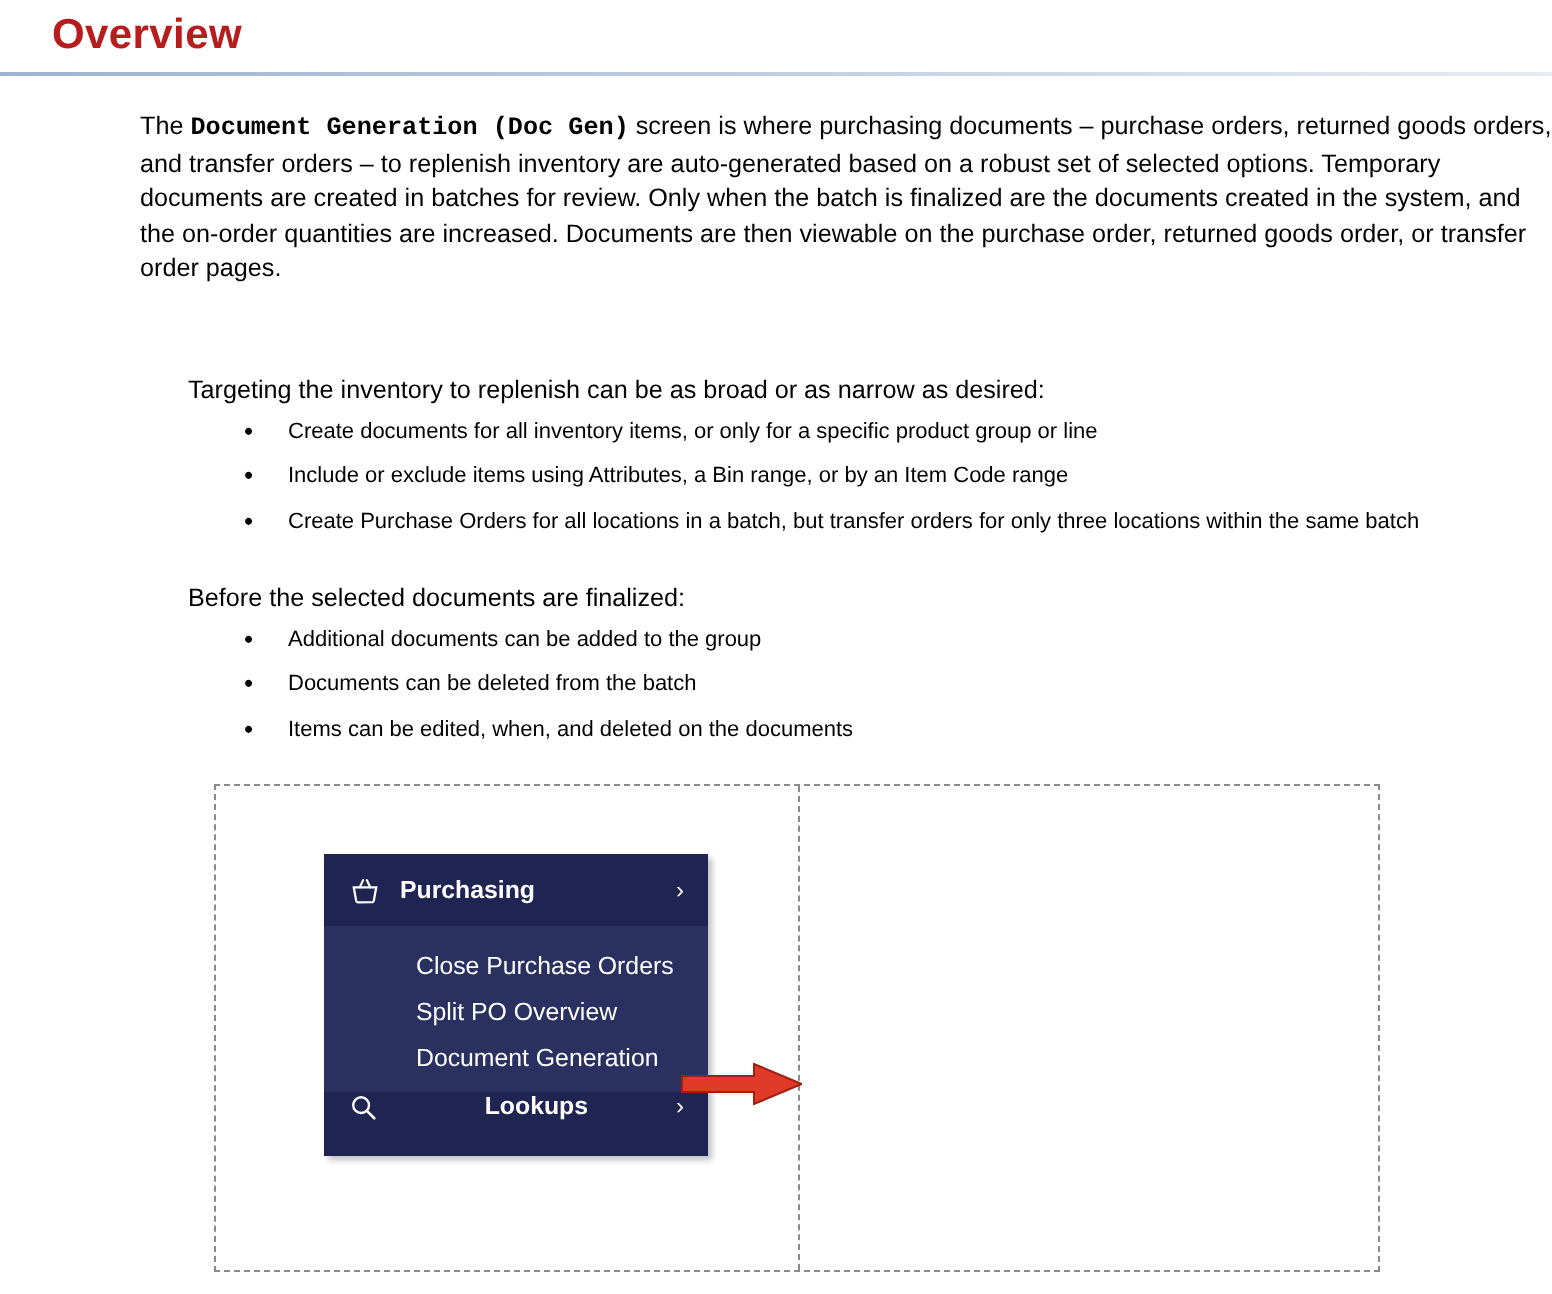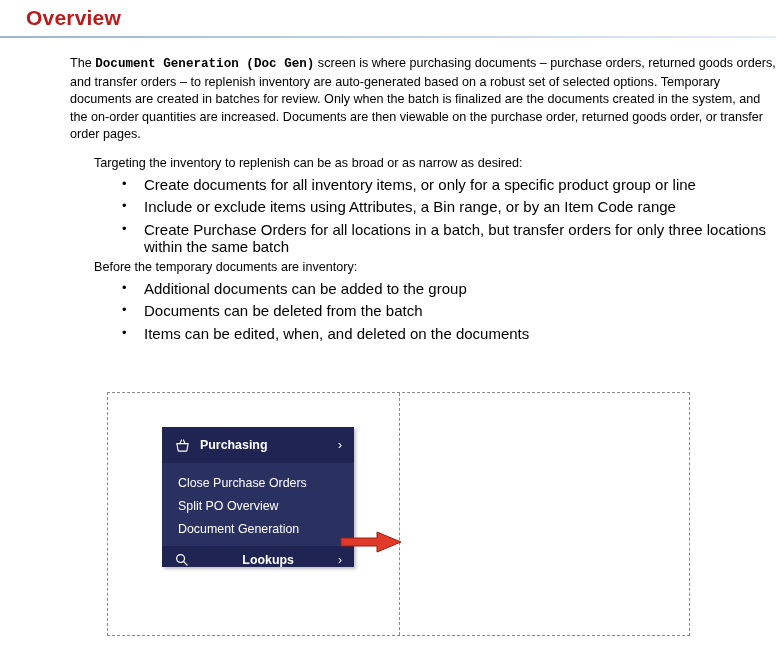--- a/index.html
+++ b/index.html
@@ -45,33 +45,34 @@
     font-size: 12.6px;
     line-height: 17.5px;
     text-align: left;
   }
   .section {
     position: absolute;
     left: 94px;
     width: 680px;
     font-size: 12.6px;
     line-height: 17.5px;
+    margin-top: 32px;
   }
   .sec-a { top: 155px; }
   .sec-b { top: 259px; }
   ul.bullets {
     margin: 3px 0 0 0;
     padding: 0 0 0 22px;
     list-style: none;
   }
   ul.bullets li {
     position: relative;
     padding-left: 28px;
     margin-bottom: 5px;
-    font-size: 15px;
+    font-size: 11px;
     line-height: 17.5px;
   }
   ul.bullets li::before {
     content: "\2022";
     position: absolute;
     left: 6px;
     top: -1px;
     font-size: 13px;
     color: #000;
   }
@@ -125,30 +126,30 @@
     color: #ffffff;
     padding-right: 2px;
   }
   .menu-items {
     padding: 8px 0 6px 0;
   }
   .menu-item {
     height: 23px;
     display: flex;
     align-items: center;
-    padding-left: 16px;
+    padding-left: 46px;
     box-sizing: border-box;
     color: #ffffff;
     font-size: 12.4px;
   }
   .menu-footer {
-    height: 21px;
+    height: 32px;
     background: #1f2452;
     display: flex;
-    align-items: flex-end;
+    align-items: flex-start;
     padding: 0 10px;
     box-sizing: border-box;
     color: #ffffff;
     font-size: 12.4px;
     font-weight: bold;
     gap: 44px;
   }
   .menu-footer .mf-icon {
     width: 20px;
     display: flex;
@@ -195,21 +196,21 @@
   <div class="section sec-a">
     <div>Targeting the inventory to replenish can be as broad or as narrow as desired:</div>
     <ul class="bullets">
       <li>Create documents for all inventory items, or only for a specific product group or line</li>
       <li>Include or exclude items using Attributes, a Bin range, or by an Item Code range</li>
       <li>Create Purchase Orders for all locations in a batch, but transfer orders for only three locations within the same batch</li>
     </ul>
   </div>
 
   <div class="section sec-b">
-    <div>Before the temporary documents are inventory:</div>
+    <div>Before the selected documents are finalized:</div>
     <ul class="bullets">
       <li>Additional documents can be added to the group</li>
       <li>Documents can be deleted from the batch</li>
       <li>Items can be edited, when, and deleted on the documents</li>
     </ul>
   </div>
 
   <div class="figure">
     <div class="divider"></div>
 

